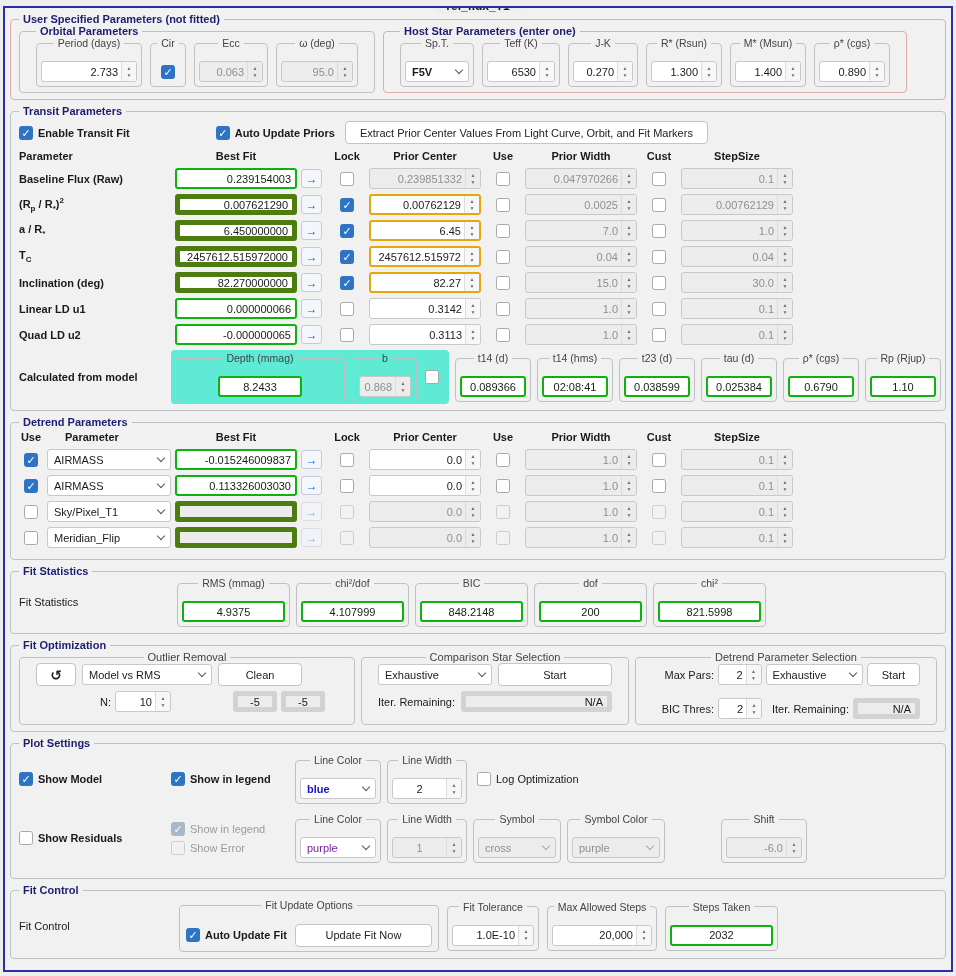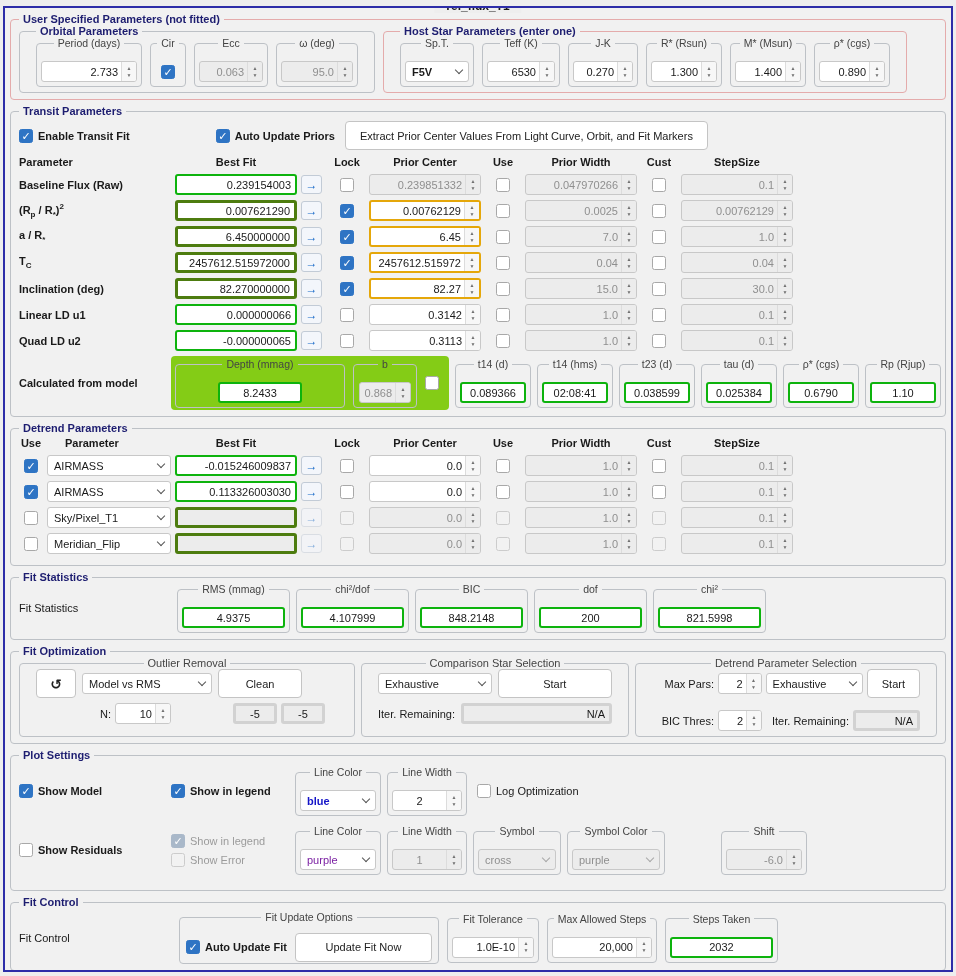--- a/index.html
+++ b/index.html
@@ -31,46 +31,46 @@
 .cb.dis.checked{background:#a9b8c9;border-color:#a9b8c9;}
 .spinner{display:inline-flex;height:21px;background:#fff;border:1px solid #c8c8c8;border-radius:3px;overflow:hidden;}
 .spinner .spin-val{flex:1;display:flex;align-items:center;justify-content:flex-end;padding:0 3px;white-space:nowrap;overflow:hidden;}
 .spin-btns{width:15px;flex:0 0 15px;border-left:1px solid #dcdcdc;background:#f7f7f7;display:flex;flex-direction:column;align-items:center;justify-content:center;gap:2px;}
 .spin-btns::before{content:"▲";font-size:5px;color:#707070;line-height:1;}
 .spin-btns::after{content:"▼";font-size:5px;color:#707070;line-height:1;}
 .spinner.yellow{border:2px solid #e5a70a;}
 .spinner.disabled{background:#ececec;}
 .spinner.disabled .spin-val{color:#8f8f8f;}
 .spinner.disabled .spin-btns{background:#ececec;}
-.tfield{display:inline-flex;align-items:center;justify-content:flex-end;height:21px;background:#fff;border:3px solid #4d7c0f;border-radius:3px;padding:0 4px;white-space:nowrap;overflow:hidden;}
+.tfield{display:inline-flex;align-items:center;justify-content:flex-end;height:21px;background:#fff;border:5px solid #4d7c0f;border-radius:3px;padding:0 4px;white-space:nowrap;overflow:hidden;}
 .tfield.green{border:2px solid #0db30d;}
 .tfield.center{justify-content:center;}
 .tfield.disabled{background:#ececec;color:#8f8f8f;}
 .tfield.flat{background:#ececec;border-color:#d2d2d2;}
 .dd{display:inline-flex;align-items:center;height:21px;background:#fff;border:1px solid #c8c8c8;border-radius:3px;padding:0 6px;}
 .dd .dd-val{flex:1;white-space:nowrap;overflow:hidden;}
 .chev{width:6px;height:6px;flex:0 0 6px;border-right:1.6px solid #555;border-bottom:1.6px solid #555;transform:rotate(45deg);margin-top:-3px;}
 .dd.disabled{background:#ececec;}
 .dd.disabled .dd-val{color:#8f8f8f;}
 .dd.disabled .chev{border-color:#a8a8a8;}
 .txt-blue{color:#1414c8;font-weight:bold;}
 .txt-purple{color:#7a1fa2;}
-.btn{display:inline-flex;align-items:center;justify-content:center;height:29px;background:#fff;border:1px solid #c4c4c4;border-radius:4px;padding:0 14px;white-space:nowrap;color:#222;font-size:11px;font-family:inherit;}
+.btn{display:inline-flex;align-items:center;justify-content:center;height:23px;background:#fff;border:1px solid #c4c4c4;border-radius:4px;padding:0 14px;white-space:nowrap;color:#222;font-size:11px;font-family:inherit;}
 .arrow-btn{width:21px;height:19px;display:inline-flex;align-items:center;justify-content:center;background:#f3f6fb;border:1px solid #c2cbd6;border-radius:3px;color:#1467c8;font-weight:bold;font-size:12px;padding:0;}
 .arrow-btn.dim{opacity:.5;}
 .param-lbl{font-weight:bold;white-space:nowrap;}
 sub,sup{font-size:8px;}
 .t-grid{display:grid;grid-template-columns:152px 122px 24px 36px 112px 36px 112px 36px 112px;column-gap:4px;align-items:center;margin-bottom:5px;}
 .d-grid{display:grid;grid-template-columns:24px 124px 122px 24px 36px 112px 36px 112px 36px 112px;column-gap:4px;align-items:center;margin-bottom:5px;}
 .thead{margin:3px 0 6px;}
 .th{font-weight:bold;text-align:center;white-space:nowrap;}
 .th.left{text-align:left;}
 .jc{justify-self:center;}
 .wfull{width:100%;}
-.calc-panel{background:#84cc16;border-radius:4px;padding:2px 10px 2px 4px;display:flex;align-items:center;gap:8px;margin-right:6px;}
+.calc-panel{background:#5eead4;border-radius:4px;padding:2px 10px 2px 4px;display:flex;align-items:center;gap:8px;margin-right:6px;}
 .calcrow{margin-top:2px;}
 .stack{display:flex;flex-direction:column;gap:5px;align-items:flex-start;justify-content:center;}
 .ps-row{margin:5px 0 9px;}
 .w40{width:40px}.w44{width:44px}.w52{width:52px}.w56{width:56px}.w60{width:60px}.w62{width:62px;flex:0 0 62px}.w64{width:64px}.w66{width:66px}.w68{width:68px}.w72{width:72px}.w76{width:76px}.w80{width:80px}.w84{width:84px}.w86{width:86px}.w88{width:88px}.w92{width:92px}.w96{width:96px}.w98{width:98px}.w110{width:110px}.w113{width:113px}.w118{width:118px;flex:0 0 118px}.w120{width:120px}.w152{width:152px;flex:0 0 152px}.w170{width:170px}.w260{width:260px}
 .ml6{margin-left:6px}.ml10{margin-left:10px}.ml56{margin-left:56px}.ml58{margin-left:58px}.ml64{margin-left:64px}.ml86{margin-left:86px}
 .fx1{flex:1;}
 </style>
 </head>
 <body>
 

